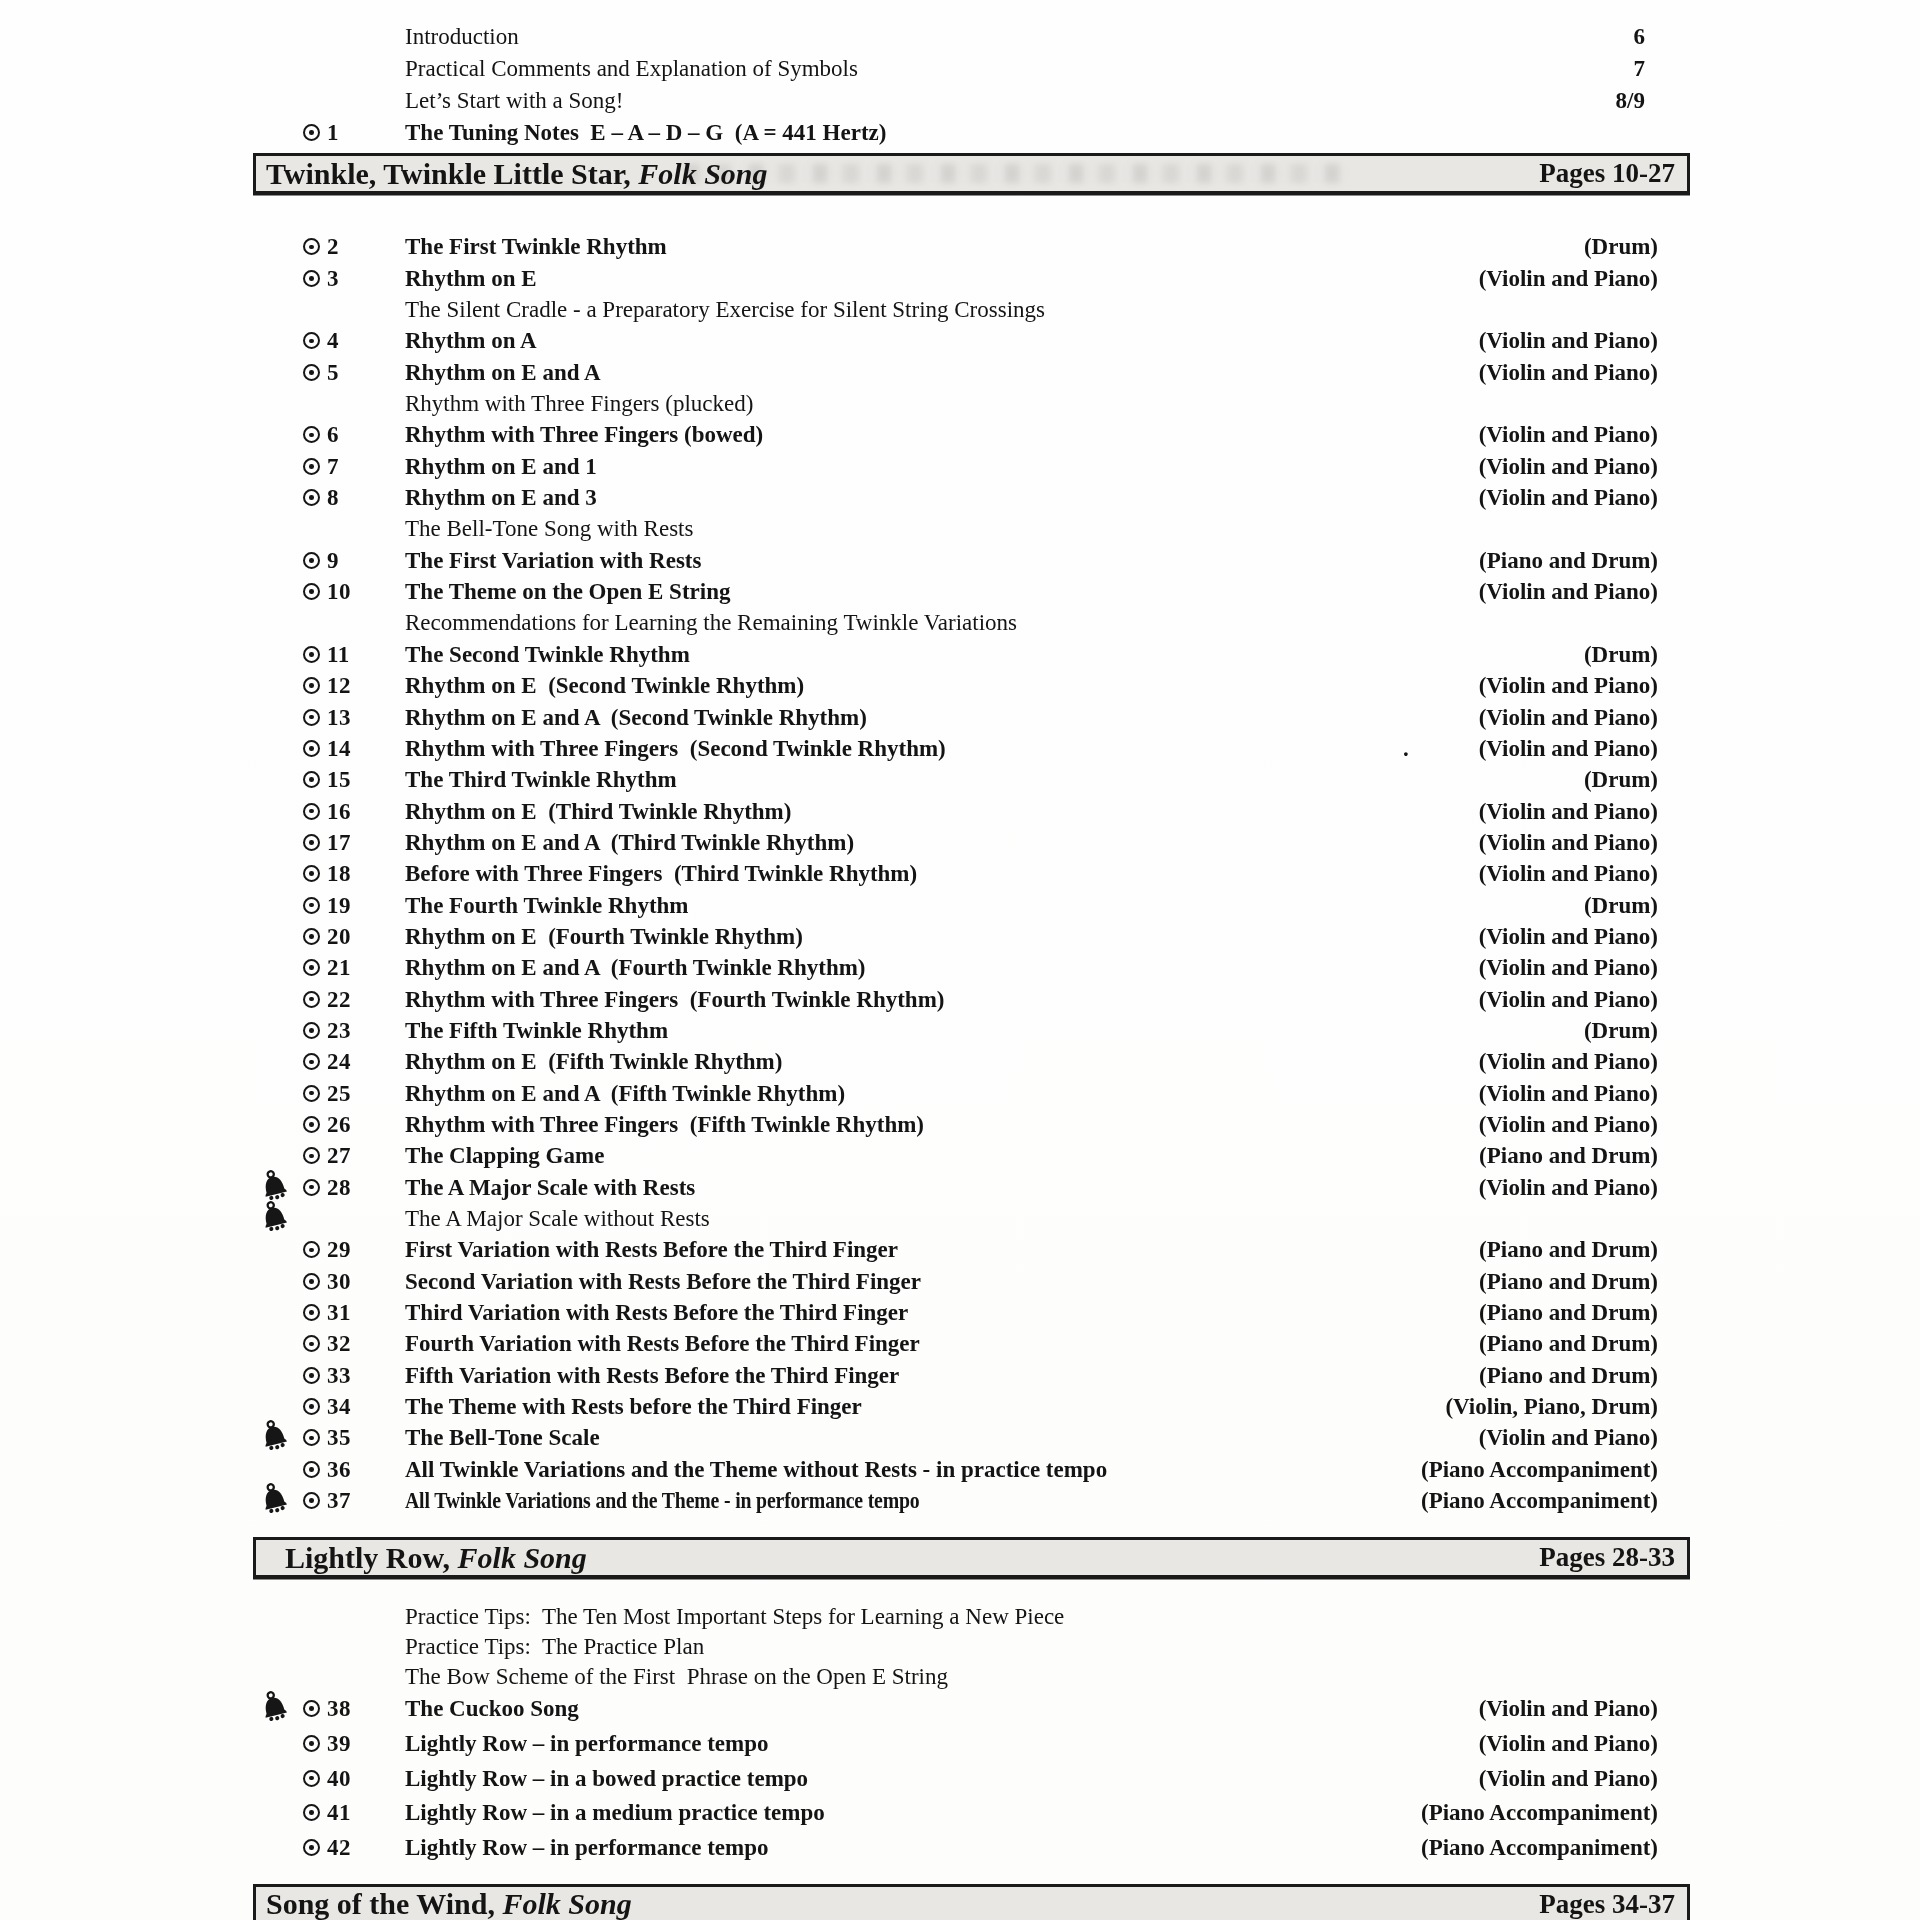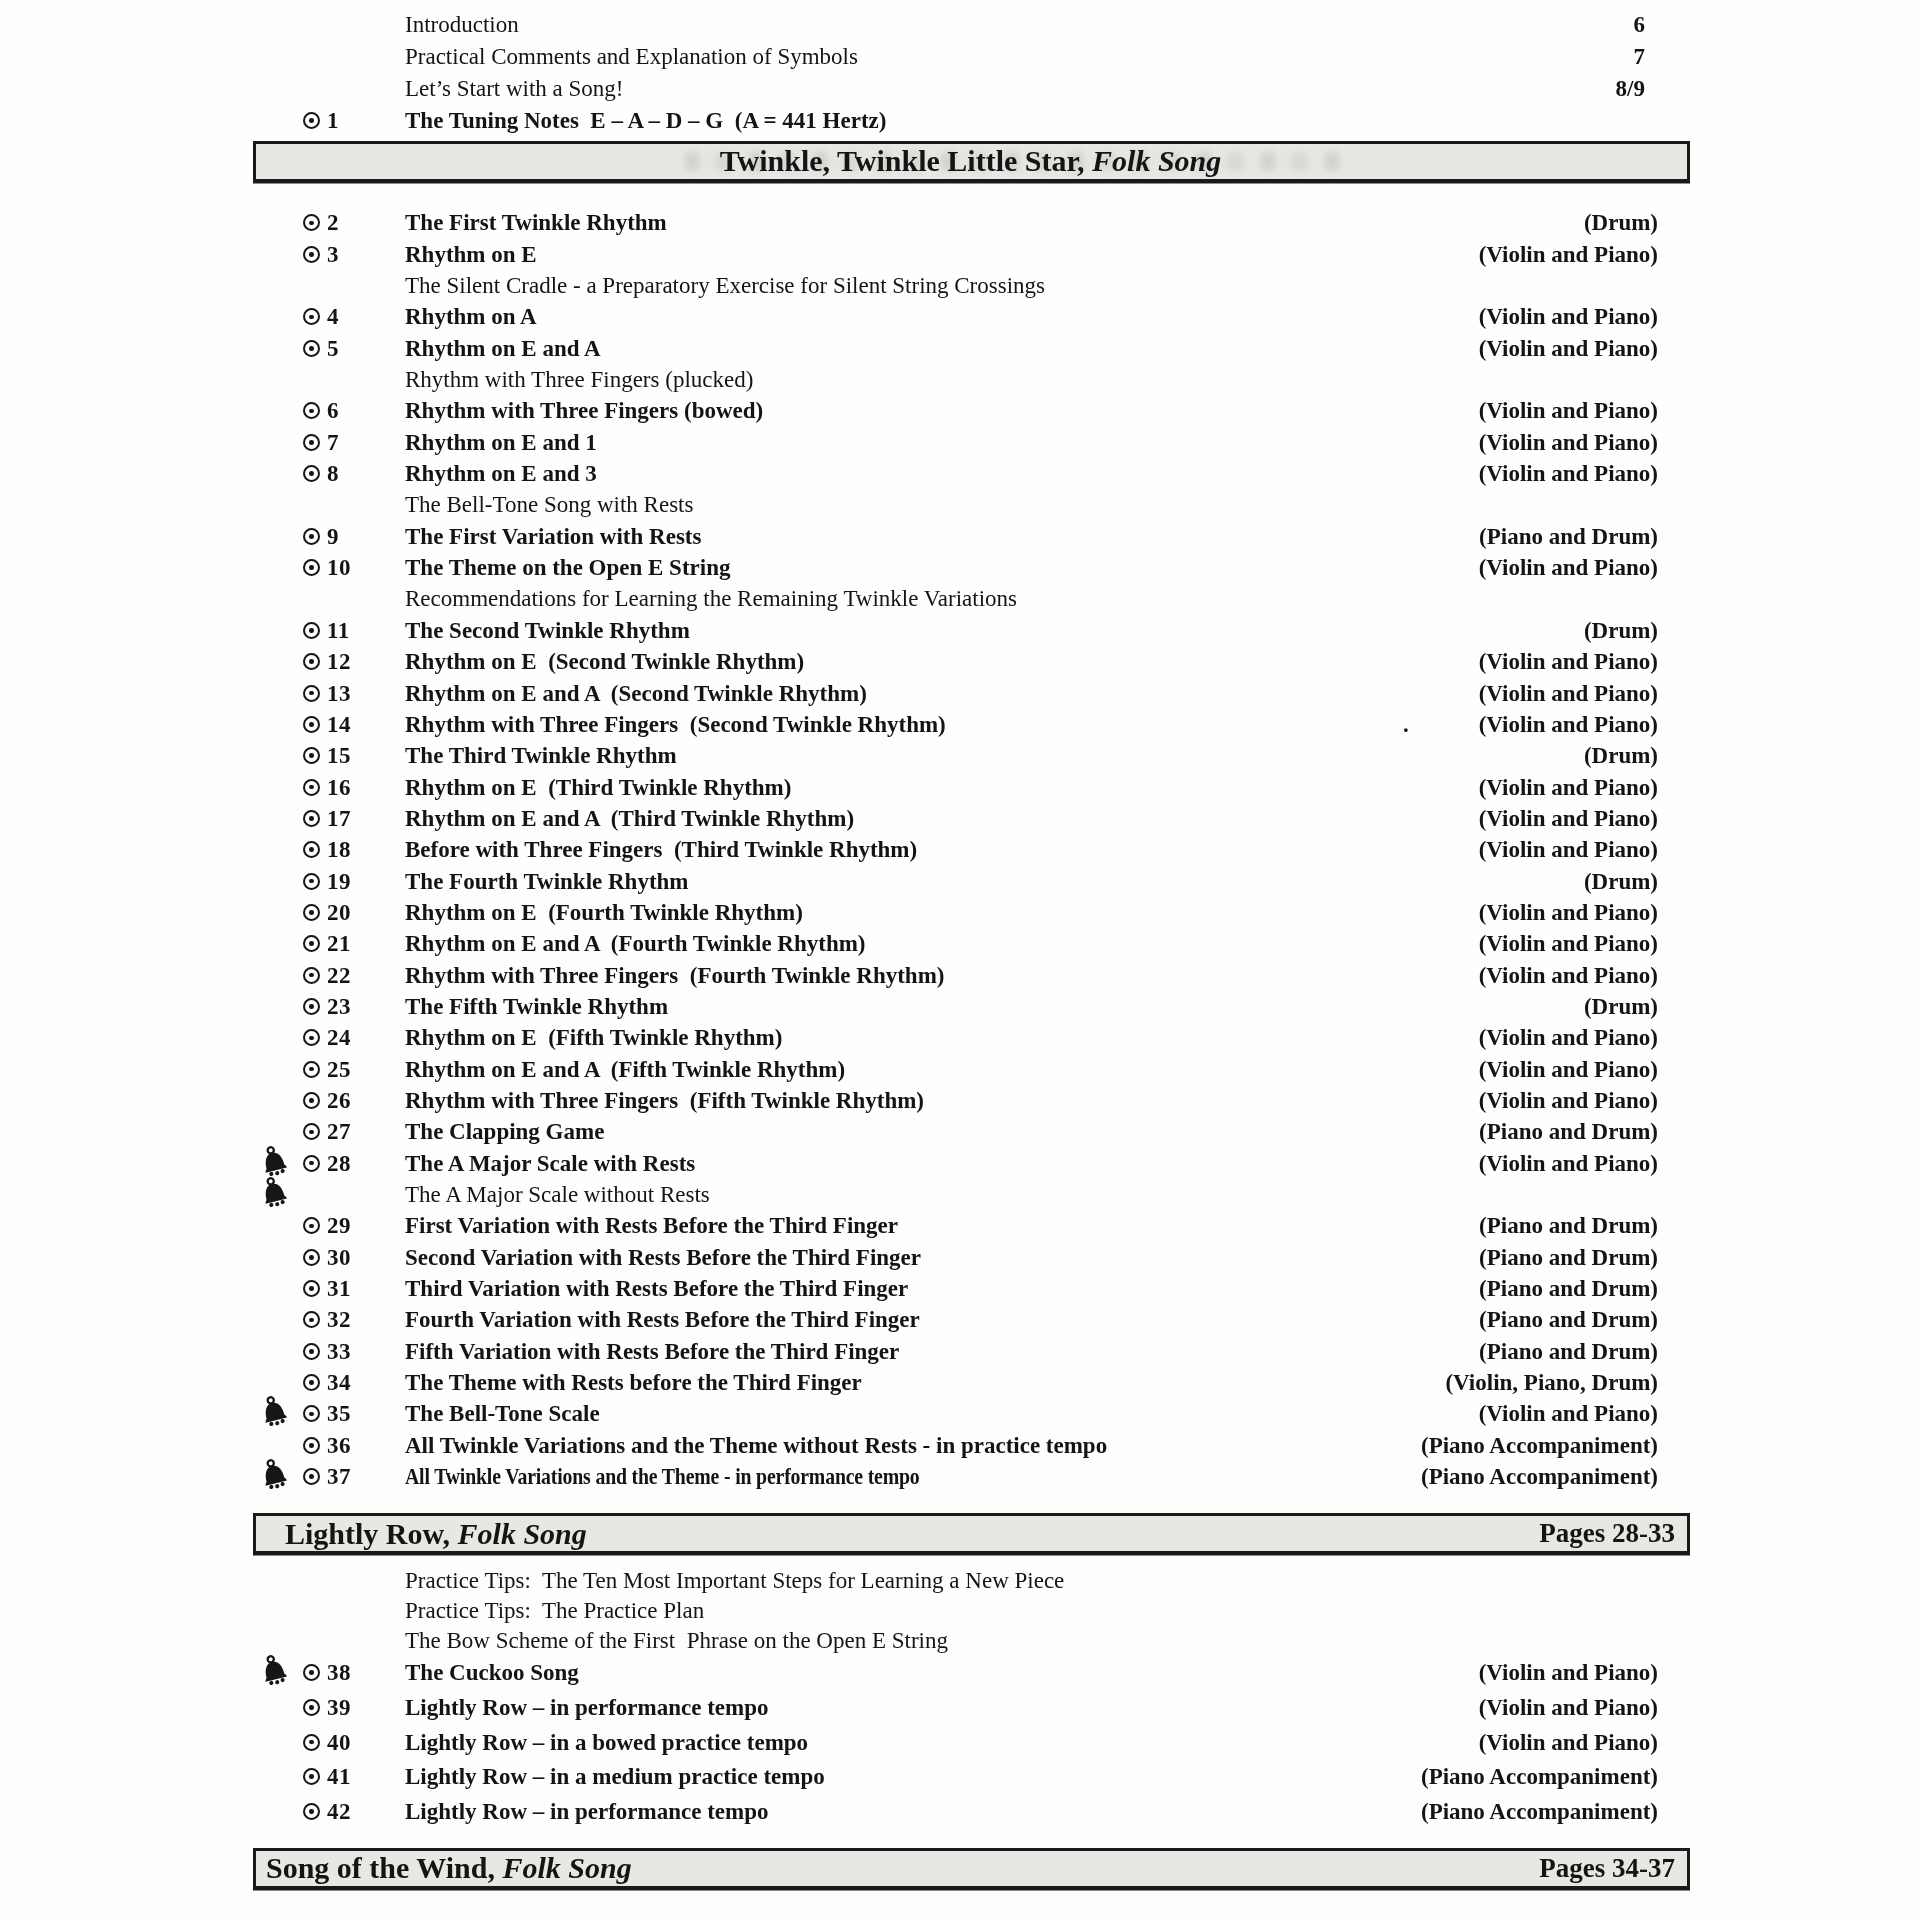--- a/index.html
+++ b/index.html
@@ -8,21 +8,21 @@
     background:#ffffff;
     font-family:"Liberation Serif","DejaVu Serif",serif;
     color:#141414;
     position:relative;
   }
   .page{
     position:relative;width:1920px;height:1920px;overflow:hidden;
     background:linear-gradient(180deg,#fefefe 0%,#fdfdfc 100%);
   }
   
-  .toc-body{margin-left:258px;width:1400px;padding-top:9px;}
+  .toc-body{margin-left:258px;width:1400px;padding-top:21px;}
   .fm .row{height:31.8px;}
   .fm .title{font-weight:700;}
   .fm .col-right{font-weight:700;padding-right:13px;}
   
   .row{
     display:flex;align-items:center;
     height:31.35px;font-size:23px;line-height:1;
     white-space:pre;
   }
   .col-bell{width:45px;flex:0 0 45px;display:flex;align-items:center;padding-left:1px;box-sizing:border-box;}
@@ -58,21 +58,21 @@
   .sec-pages{margin-left:auto;font-size:27px;font-weight:700;white-space:pre;position:relative;z-index:2;}
   .ghost{
     position:absolute;left:30%;top:22%;width:46%;height:56%;z-index:1;
     background:repeating-linear-gradient(90deg,
       rgba(130,130,128,.20) 0 14px, rgba(200,200,198,.05) 14px 30px,
       rgba(140,140,138,.16) 30px 46px, rgba(210,210,208,.04) 46px 64px);
     filter:blur(3px);
     border-radius:4px;
   }
   
-  #header-1{margin-top:5px;flex-direction:column;}
+  #header-1{margin-top:5px;}
   #rows-1{margin-top:16px;}
   #header-2{margin-top:21px;padding-left:29px;}
   #rows-2{margin-top:2px;}
   .sec-lightly .row.u{height:30px;}
   .sec-lightly .row.numbered{height:34.7px;}
   #header-3{margin-top:19px;gap:48px;}
 </style>
 </head>
 <body>
 

